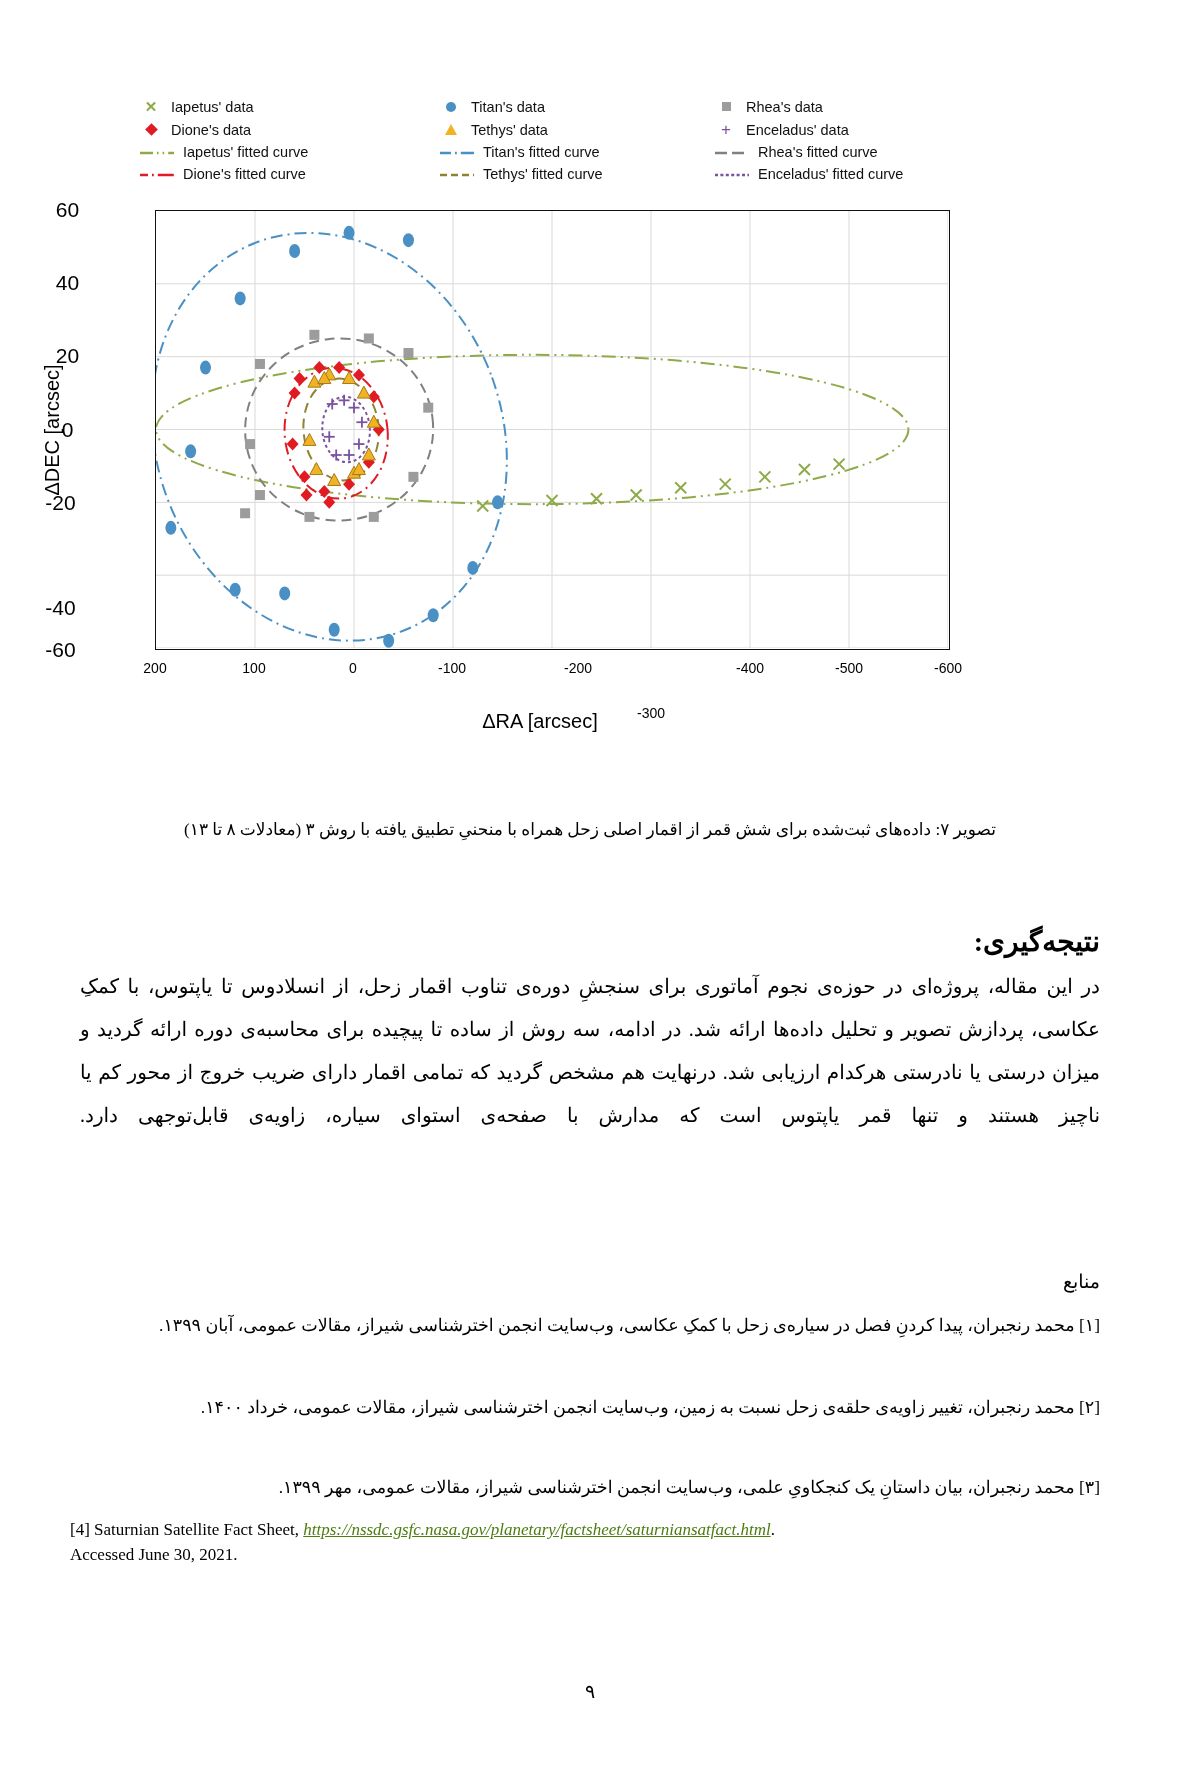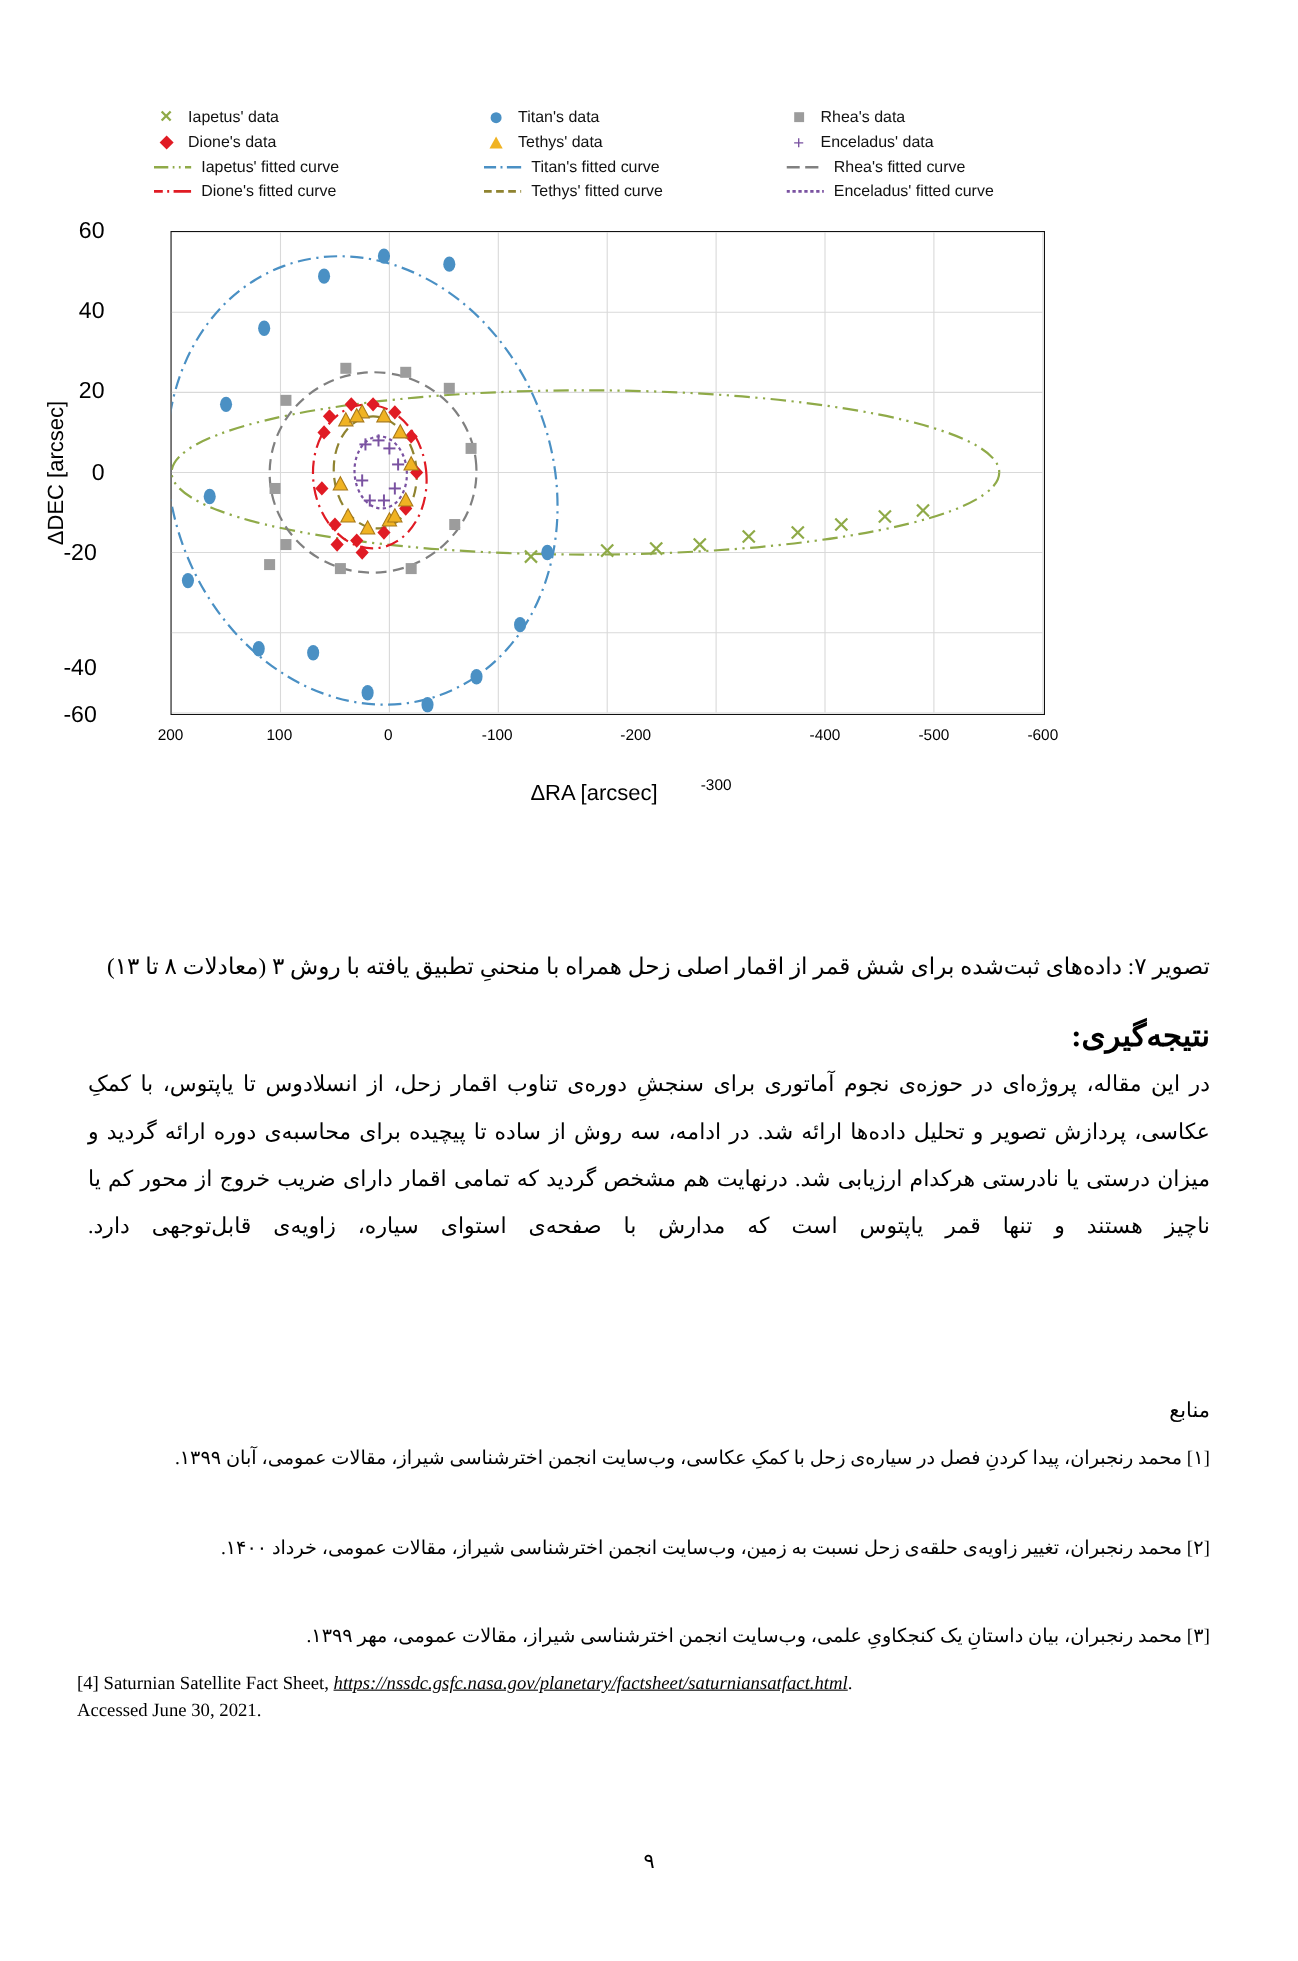--- a/index.html
+++ b/index.html
@@ -40,31 +40,31 @@
     position:absolute;left:60px;top:115px;width:795px;height:440px;
     border:1.6px solid #111;background:#fff;box-sizing:border-box;
   }
 
   .ylab-wrap{position:absolute;left:-58px;top:115px;height:440px;width:30px;}
   .ylab{
     position:absolute;top:50%;left:50%;
     transform:translate(-50%,-50%) rotate(-90deg);
     white-space:nowrap;font-family:"Liberation Sans", sans-serif;font-size:20px;
   }
-  .ytickpos{position:absolute;left:-5px;width:55px;text-align:right;
+  .ytickpos{position:absolute;left:-5px;width:55px;text-align:center;
     font-family:"Liberation Sans", sans-serif;font-size:21px;transform:translateY(-50%);}
   .xtick{position:absolute;width:80px;text-align:center;
     font-family:"Liberation Sans", sans-serif;font-size:14px;transform:translateX(-50%);}
   .xlab{position:absolute;width:100%;text-align:center;
     font-family:"Liberation Sans", sans-serif;font-size:20px;}
 
   
   .caption{
-    position:absolute;left:80px;top:862px;width:1020px;
-    direction:rtl;text-align:right;font-size:21px;line-height:1.6;
+    position:absolute;left:80px;top:816px;width:1020px;
+    direction:rtl;text-align:center;font-size:17px;line-height:1.6;
     font-family:"Liberation Serif", serif;
   }
   .h-conc{
     position:absolute;right:80px;top:925px;width:1020px;
     direction:rtl;text-align:right;font-size:28px;font-weight:bold;
   }
   .para{
     position:absolute;right:80px;width:1020px;
     direction:rtl;text-align:justify;text-align-last:justify;
     font-size:20px;line-height:2.15;
@@ -78,21 +78,21 @@
     position:absolute;right:80px;width:1020px;direction:rtl;text-align:right;
     font-size:17.5px;line-height:1.95;
   }
   .r1{top:1308px;}
   .r2{top:1390px;}
   .r3{top:1470px;}
   .r4{
     position:absolute;left:70px;top:1518px;width:1040px;direction:ltr;text-align:left;
     font-size:17px;line-height:1.45;font-family:"Liberation Serif", serif;
   }
-  .r4 a{color:#000000;font-style:italic;text-decoration:underline;}
+  .r4 a{color:#4d7c0f;font-style:italic;text-decoration:underline;}
   .pagenum{
     position:absolute;left:0;top:1680px;width:1180px;text-align:center;
     font-size:19px;direction:rtl;
   }
 </style>
 </head>
 <body>
 
 <div class="page">
 

